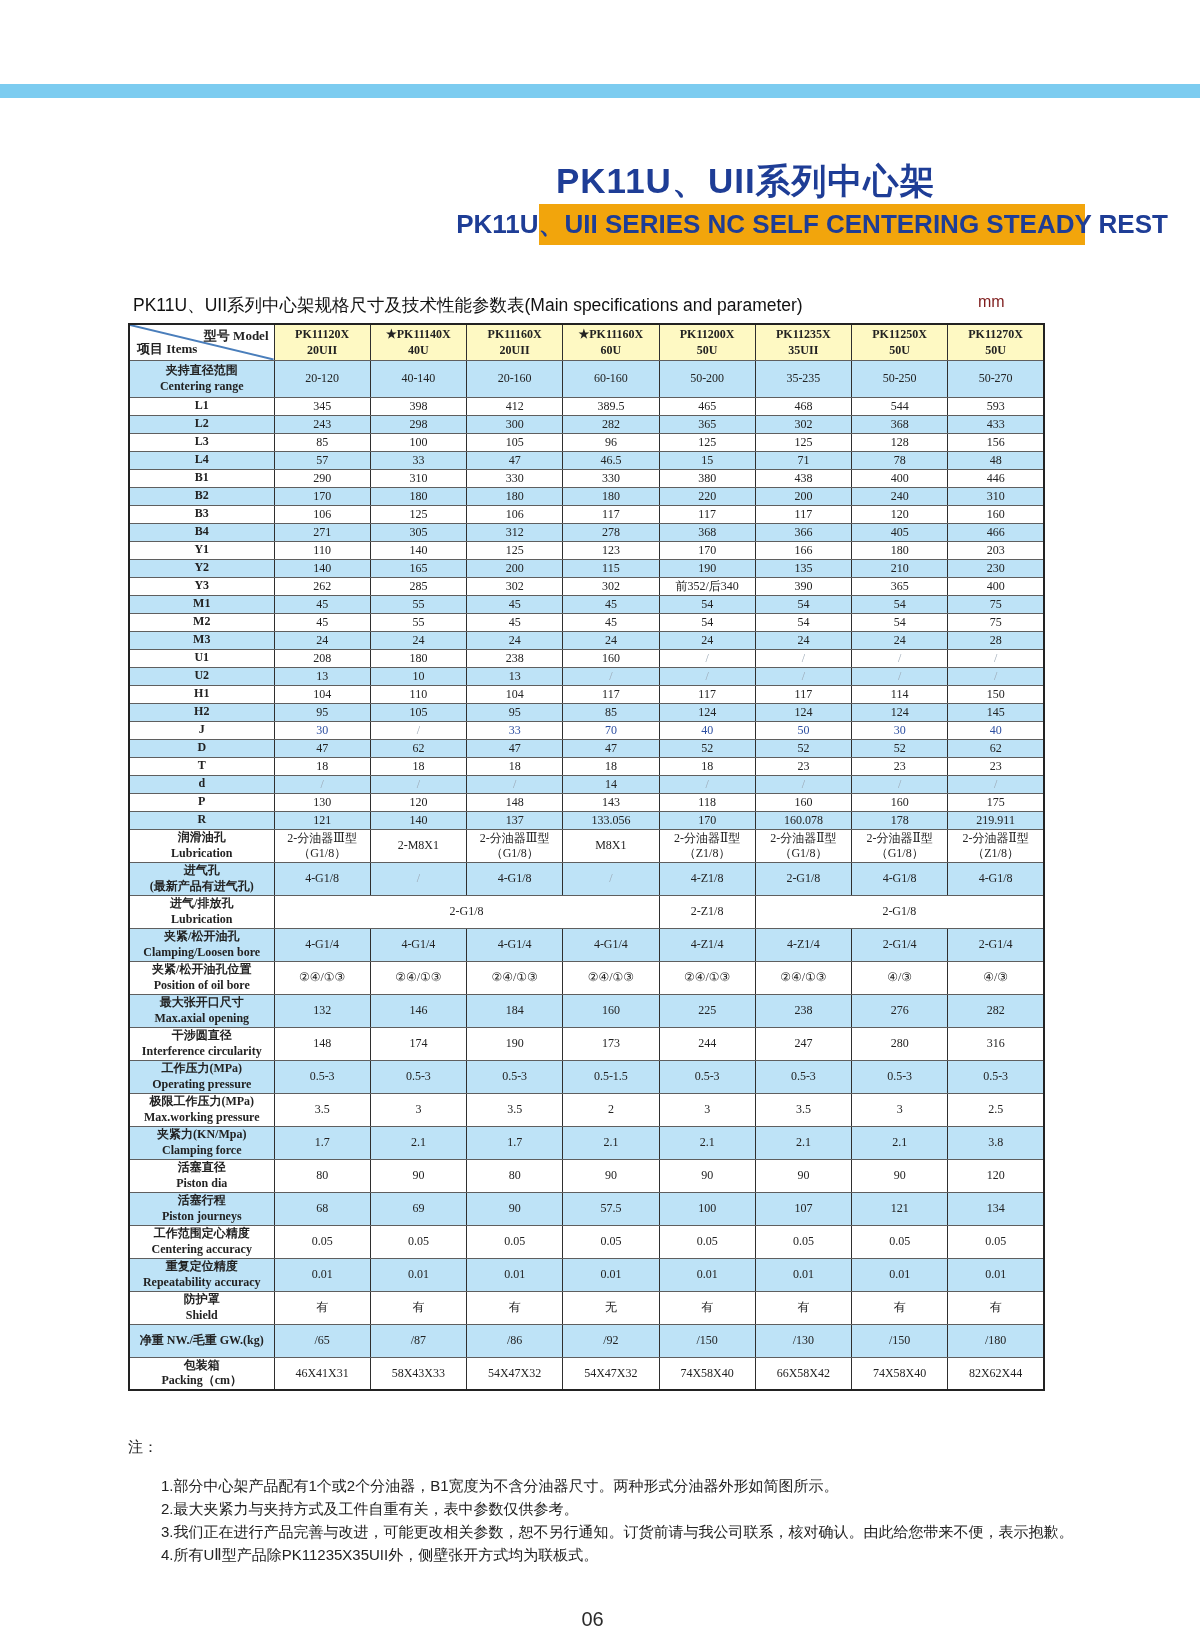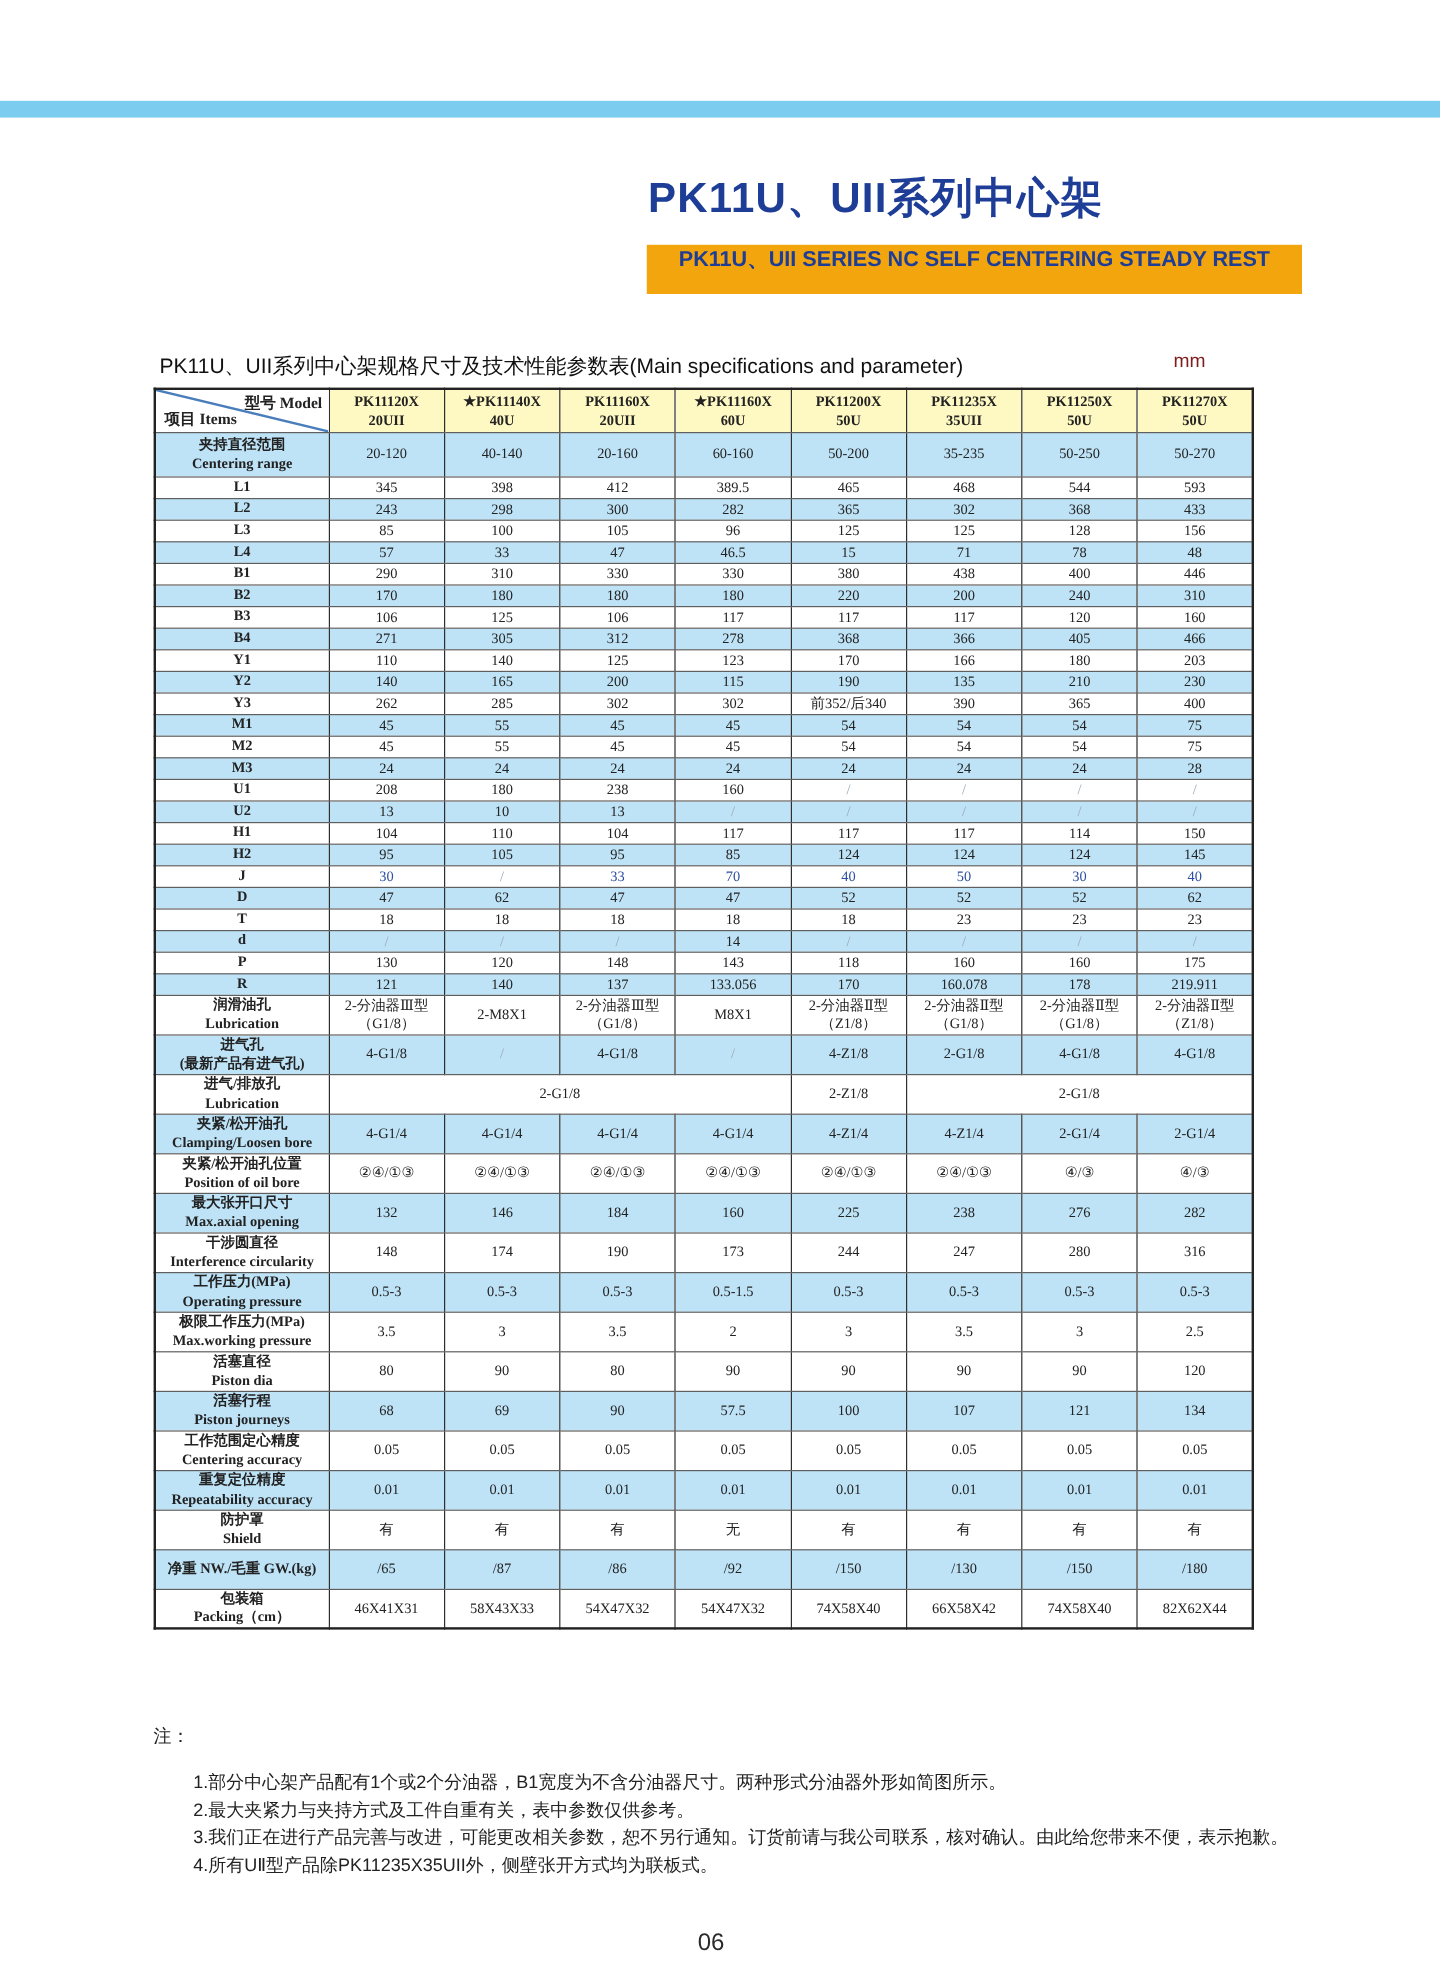--- a/index.html
+++ b/index.html
@@ -10,28 +10,28 @@
     --j-blue:#2d4fa1;
     --slash-gray:#9aa7b4;
   }
   html,body{margin:0;padding:0;background:#ffffff;}
   .page{
     position:relative;width:1200px;height:1640px;background:#ffffff;overflow:hidden;
     font-family:"Liberation Sans","DejaVu Sans",sans-serif;color:#1a1a1a;
   }
   .top-bar{position:absolute;left:0;top:84px;width:1200px;height:14px;background:var(--accent-bar);}
   .title{
-    position:absolute;left:540px;top:142px;width:400px;margin:0;
+    position:absolute;left:540px;top:142px;width:400px;margin:16px;
     font-size:35px;font-weight:bold;color:var(--title-blue);letter-spacing:1px;white-space:nowrap;
   }
   .banner{
     position:absolute;left:539px;top:204px;width:546px;height:41px;
     background:var(--banner-orange);color:var(--title-blue);
-    display:flex;align-items:flex-start;justify-content:center;
-    font-size:18px;font-weight:bold;white-space:nowrap;
+    display:flex;align-items:center;justify-content:center;
+    font-size:26px;font-weight:bold;white-space:nowrap;
   }
   .caption{position:absolute;left:133px;top:293px;font-size:17.5px;color:#111;white-space:nowrap;}
   .unit{position:absolute;left:978px;top:293px;font-size:16px;color:#7f1d1d;}
 
   table.spec{
     position:absolute;left:128px;top:323px;width:915px;
     border-collapse:collapse;table-layout:fixed;
     font-family:"Liberation Serif","DejaVu Serif",serif;
   }
   table.spec td,table.spec th{
@@ -575,20 +575,34 @@
           </td>
           <td class="val">3.5</td>
           <td class="val">3</td>
           <td class="val">3.5</td>
           <td class="val">2</td>
           <td class="val">3</td>
           <td class="val">3.5</td>
           <td class="val">3</td>
           <td class="val">2.5</td>
         </tr>
+        <tr class="rt-m shaded">
+          <td class="rowlabel">
+            <div>夹紧力(KN/Mpa)</div>
+            <div>Clamping force</div>
+          </td>
+          <td class="val">1.7</td>
+          <td class="val">2.1</td>
+          <td class="val">1.7</td>
+          <td class="val">2.1</td>
+          <td class="val">2.1</td>
+          <td class="val">2.1</td>
+          <td class="val">2.1</td>
+          <td class="val">3.8</td>
+        </tr>
         <tr class="rt-m">
           <td class="rowlabel">
             <div>活塞直径</div>
             <div>Piston dia</div>
           </td>
           <td class="val">80</td>
           <td class="val">90</td>
           <td class="val">80</td>
           <td class="val">90</td>
           <td class="val">90</td>

